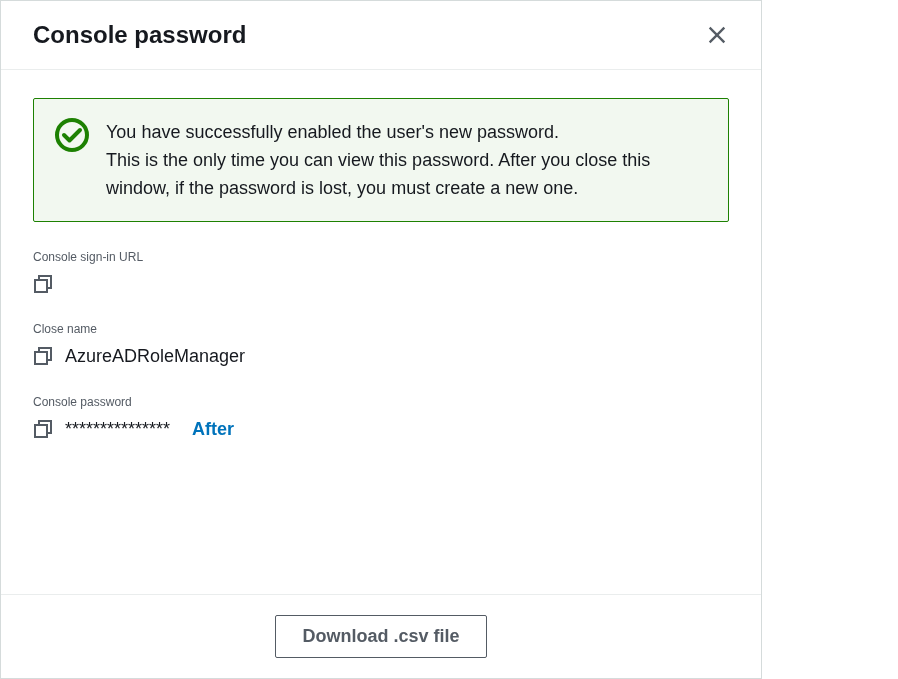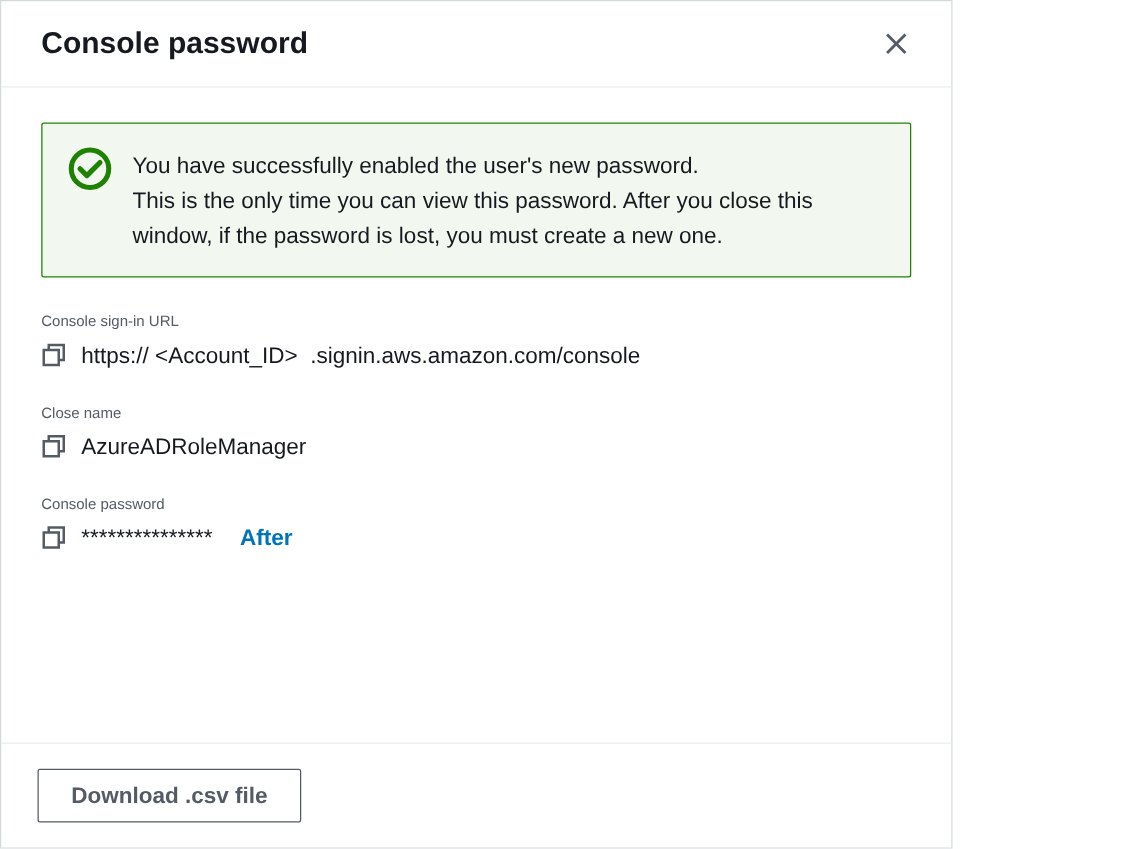--- a/index.html
+++ b/index.html
@@ -104,21 +104,21 @@
       font-size: 18px;
       font-weight: 700;
       color: #0073bb;
       cursor: pointer;
       margin-left: 10px;
     }
     .modal-footer {
       border-top: 1px solid #eaeded;
       padding: 20px 29px;
       display: flex;
-      justify-content: space-between;
+      justify-content: center;
       gap: 28px;
     }
     .btn {
       font-size: 18px;
       font-weight: 700;
       padding: 10px 26px;
       border-radius: 2px;
       cursor: pointer;
       font-family: inherit;
     }
@@ -164,23 +164,20 @@
     </div>
 
     <div class="field-group">
       <div class="field-label">Console sign-in URL</div>
       <div class="field-value-row">
         <div class="copy-icon">
           <svg viewBox="0 0 20 20" width="20" height="20" fill="none" stroke="currentColor" stroke-width="2">
             <rect x="2" y="6" width="12" height="12"></rect>
             <path d="M6 6 V2 H18 V14 H14"></path>
           </svg>
-        </div>
-        <div class="field-value">
-          <span>https://</span>&nbsp;<span>&lt;Account_ID&gt;</span>&nbsp;&nbsp;<span>.signin.aws.amazon.com/console</span>
         </div>
       </div>
     </div>
 
     <div class="field-group">
       <div class="field-label">Close name</div>
       <div class="field-value-row">
         <div class="copy-icon">
           <svg viewBox="0 0 20 20" width="20" height="20" fill="none" stroke="currentColor" stroke-width="2">
             <rect x="2" y="6" width="12" height="12"></rect>

